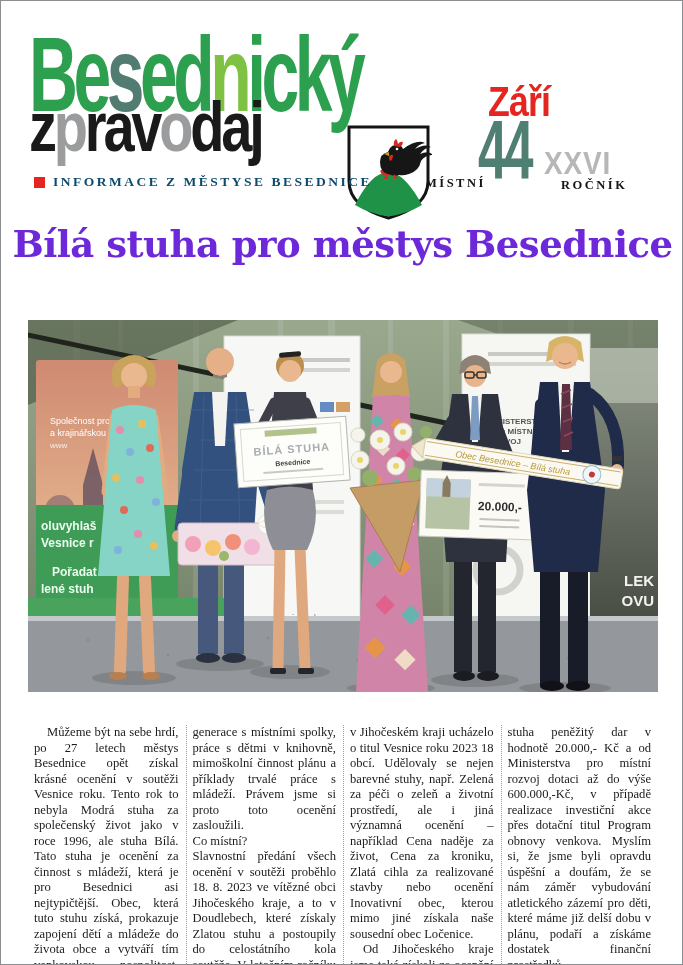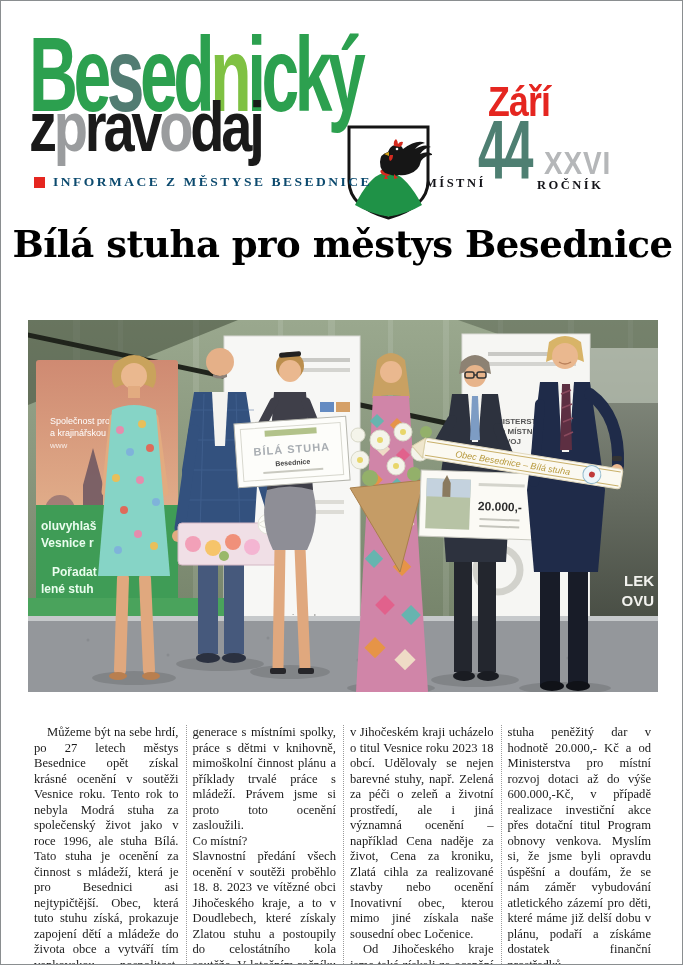--- a/index.html
+++ b/index.html
@@ -12,29 +12,29 @@
   .masthead{position:absolute;left:0;top:0;width:683px;height:225px;}
   .mh{position:absolute;line-height:1;white-space:nowrap;font-family:"Liberation Sans",sans-serif;font-weight:bold;}
   #year2023{left:316px;top:6px;font-size:168px;letter-spacing:-10px;z-index:1;}
   #zari{left:487px;top:80px;font-size:42px;color:#e52620;letter-spacing:-1px;transform:scaleX(.85);transform-origin:left top;z-index:2;}
   #title{left:28px;top:20px;font-size:106px;letter-spacing:-7px;transform:scaleX(.64);transform-origin:left top;z-index:3;}
   #subtitle{left:28px;top:91px;font-size:70px;letter-spacing:-4px;transform:scaleX(.80);transform-origin:left top;z-index:4;}
   #n44{left:477px;top:107px;font-size:84px;color:#4e7f72;letter-spacing:-4px;transform:scaleX(.62);transform-origin:left top;z-index:2;}
   #xxvi{left:543px;top:147px;font-size:31px;color:#b5b7b9;letter-spacing:1px;transform:scaleX(.9);transform-origin:left top;}
   .smallcaps{font-family:"Liberation Serif",serif;font-weight:bold;color:#131318;font-size:12.5px;letter-spacing:2.5px;}
   #cislo{left:424px;top:176px;}
-  #rocnik{left:536px;top:178px;}
+  #rocnik{left:560px;top:178px;}
   #coat{position:absolute;left:344px;top:124px;z-index:5;}
   .tagline{position:absolute;left:33px;top:173px;display:flex;align-items:center;gap:8px;z-index:6;}
   .tagline .sq{width:11px;height:11px;background:#e52620;}
   .tagline .txt{font-family:"Liberation Serif",serif;font-weight:bold;font-size:13.5px;letter-spacing:2.5px;color:#0c4a6e;}
   
   .headline{
     position:absolute;left:0;top:224px;width:683px;text-align:center;
-    font-family:"DejaVu Serif",serif;font-weight:bold;color:#000000;
+    font-family:"DejaVu Serif",serif;font-weight:bold;color:#6d28d9;
     font-size:37px;line-height:1.05;letter-spacing:-.5px;
   }
   
   .photo{position:absolute;left:27px;top:319px;width:630px;height:372px;}
   .caption{
     position:absolute;left:27px;top:695px;width:630px;
     font-style:italic;font-size:13.5px;color:#222;
   }
   
   .columns{position:absolute;left:27px;top:724px;width:630px;display:flex;}

